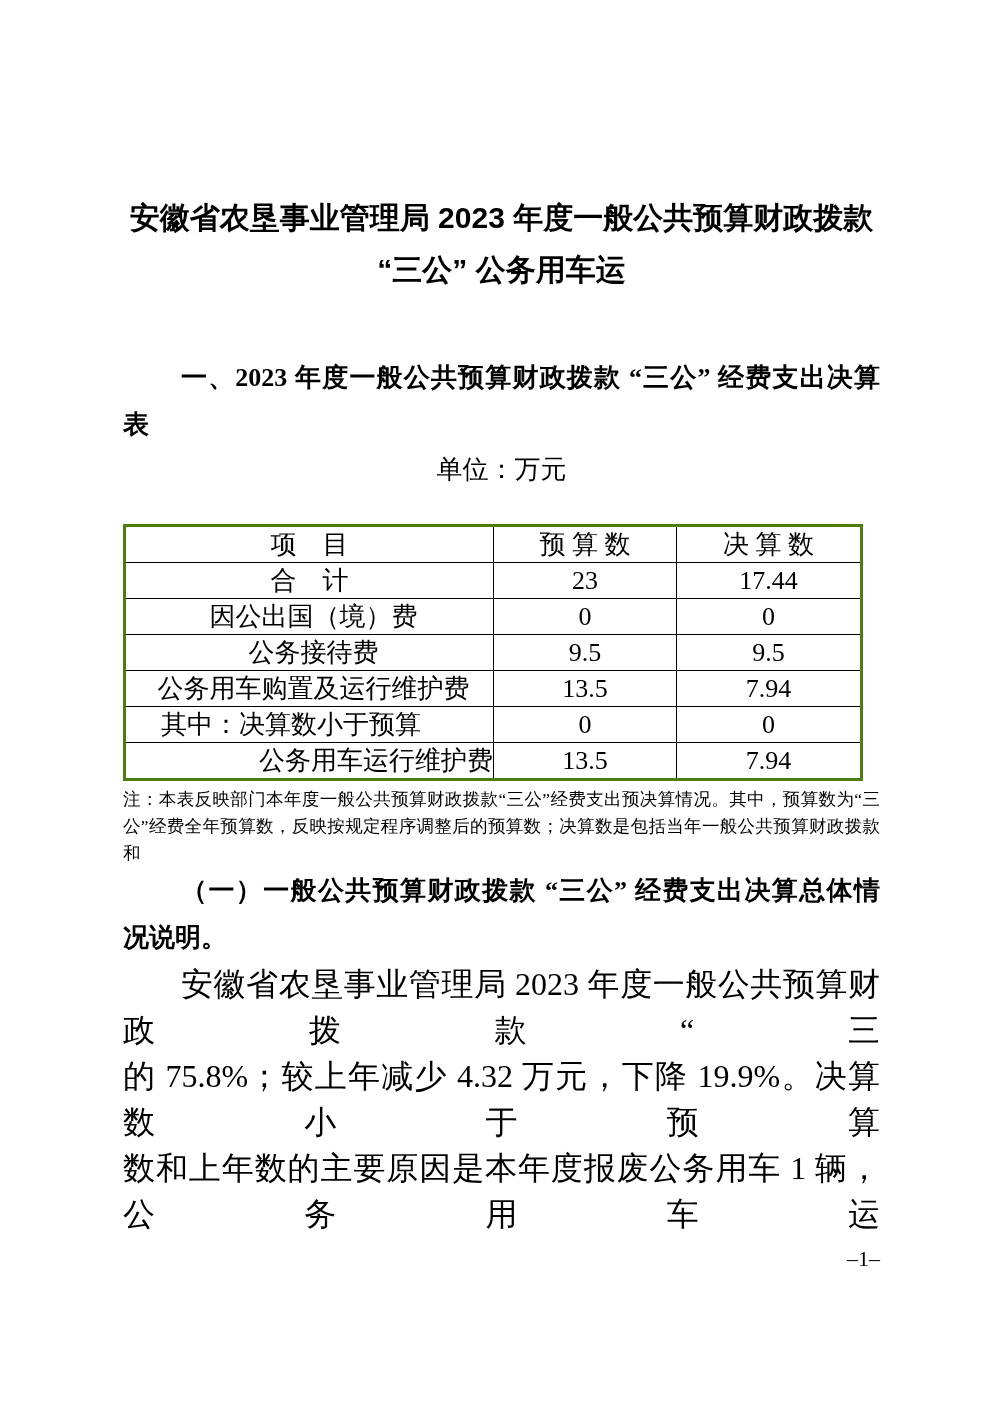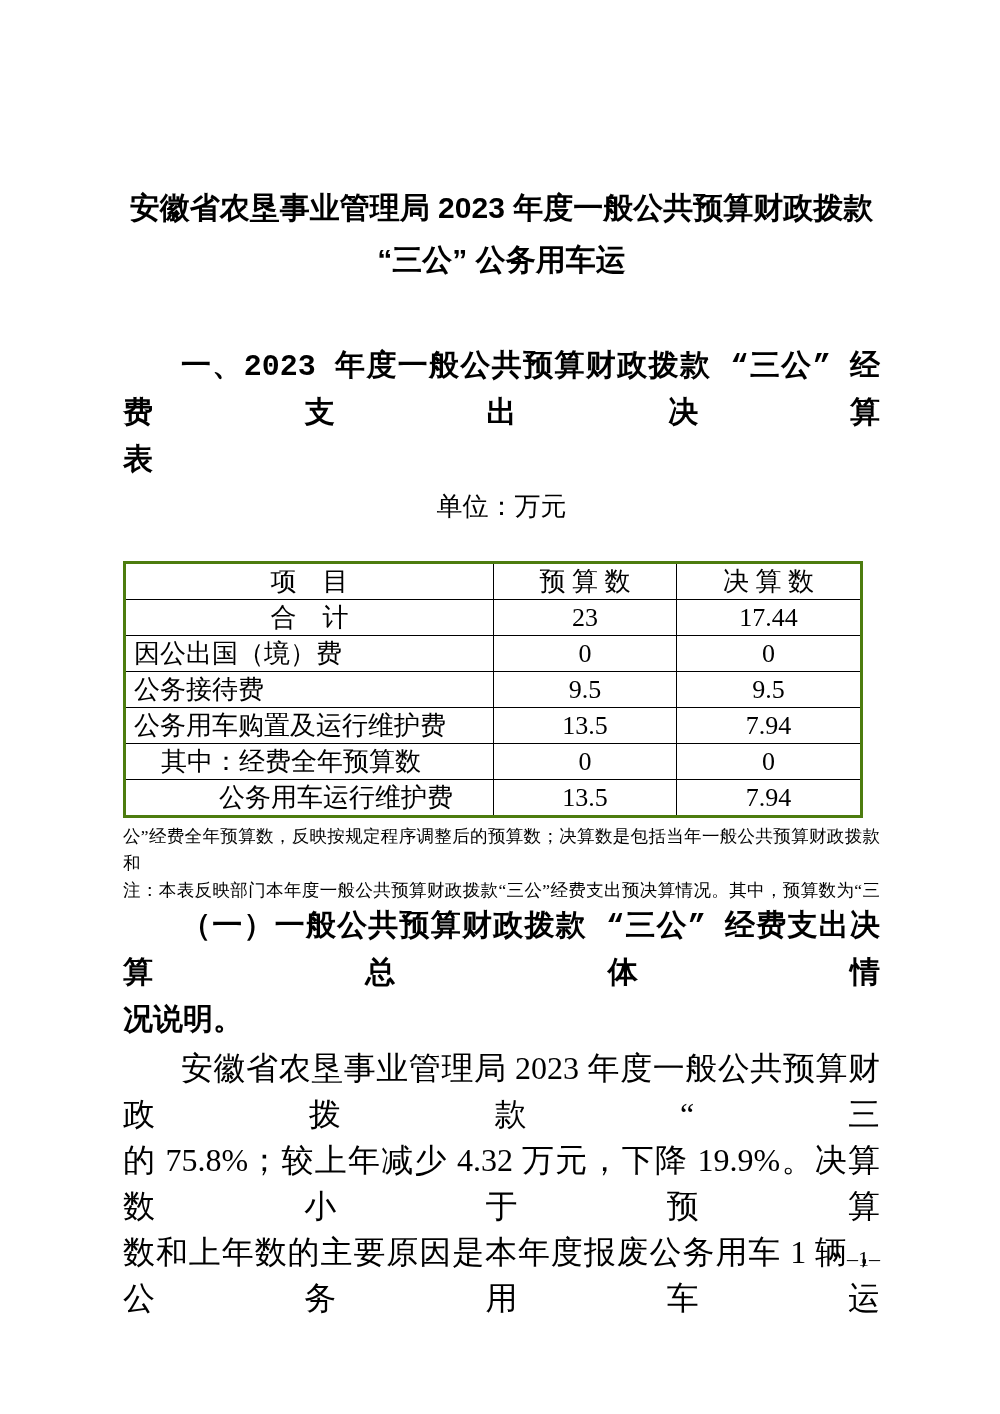--- a/index.html
+++ b/index.html
@@ -3,32 +3,32 @@
 <meta charset="utf-8">
 <style>
   * { box-sizing: border-box; }
   html, body { margin: 0; padding: 0; }
   body {
     width: 1000px; height: 1414px;
     background: #ffffff; color: #000;
     font-family: "Liberation Serif", "DejaVu Serif", serif;
     position: relative; overflow: hidden;
   }
-  .content { position: absolute; left: 123px; top: 6px; width: 757px; }
+  .content { position: absolute; left: 123px; top: 16px; width: 757px; }
 
   .doc-title {
     margin-top: 176px;
     font-family: "Liberation Sans", "DejaVu Sans", sans-serif;
     font-weight: 700; font-size: 30px; line-height: 52px;
     text-align: center;
   }
 
   .h-block {
-    font-family: Liberation Mono, monospace;
-    font-weight: 700; font-size: 30px; line-height: 47px;
+    font-family: Liberation Serif, serif;
+    font-weight: 700; font-size: 26px; line-height: 47px;
     text-align: left;
   }
   .h1 { margin-top: 58px; }
   .h2 { margin-top: 1px; }
   .indent { text-indent: 58px; }
   .jfull { text-align: justify; text-align-last: justify; }
 
   .unit-line {
     font-size: 26px; line-height: 40px;
     text-align: center; margin-top: 2px;
@@ -37,23 +37,23 @@
   table.budget-table {
     border-collapse: collapse; table-layout: fixed;
     width: 737px; margin-top: 34px;
     font-size: 26px; border: 3px solid #4d7c0f;
   }
   .budget-table td {
     border: 1.6px solid #000; height: 36px; padding: 0;
     overflow: hidden; white-space: nowrap;
   }
   .budget-table td.center { text-align: center; }
-  .budget-table td.left { text-align: left; padding-left: 8px; margin-top: 48px; }
+  .budget-table td.left { text-align: center; padding-left: 8px; margin-top: 48px; }
   .budget-table td.ind-1 { text-align: left; padding-left: 35px; }
-  .budget-table td.ind-2 { text-align: left; padding-left: 93px; }
+  .budget-table td.ind-2 { text-align: right; padding-left: 93px; }
 
   .table-note { margin-top: 5px; font-size: 17.5px; line-height: 27px; }
 
   .body-para { font-size: 32px; line-height: 46px; }
 
   .page-number {
     position: absolute; top: 1246px; right: 120px;
     font-size: 22px;
   }
 </style>
@@ -100,35 +100,35 @@
         <td class="left">公务接待费</td>
         <td class="center">9.5</td>
         <td class="center">9.5</td>
       </tr>
       <tr>
         <td class="left">公务用车购置及运行维护费</td>
         <td class="center">13.5</td>
         <td class="center">7.94</td>
       </tr>
       <tr>
-        <td class="ind-1">其中：经费全年预算数</td>
+        <td class="ind-1">其中：决算数小于预算</td>
         <td class="center">0</td>
         <td class="center">0</td>
       </tr>
       <tr>
         <td class="ind-2">公务用车运行维护费</td>
         <td class="center">13.5</td>
         <td class="center">7.94</td>
       </tr>
     </tbody>
   </table>
 
   <div class="table-note">
+    <div class="jfull">注：本表反映部门本年度一般公共预算财政拨款“三公”经费支出预决算情况。其中，预算数为“三</div>
     <div class="jfull">公”经费全年预算数，反映按规定程序调整后的预算数；决算数是包括当年一般公共预算财政拨款和</div>
-    <div class="jfull">注：本表反映部门本年度一般公共预算财政拨款“三公”经费支出预决算情况。其中，预算数为“三</div>
   </div>
 
 
   <div class="h-block">
     <div class="indent jfull">（一）一般公共预算财政拨款 “三公” 经费支出决算总体情</div>
     <div>况说明。</div>
   </div>
 
   <div class="body-para">
     <div class="indent jfull">安徽省农垦事业管理局 2023 年度一般公共预算财政拨款“三</div>

